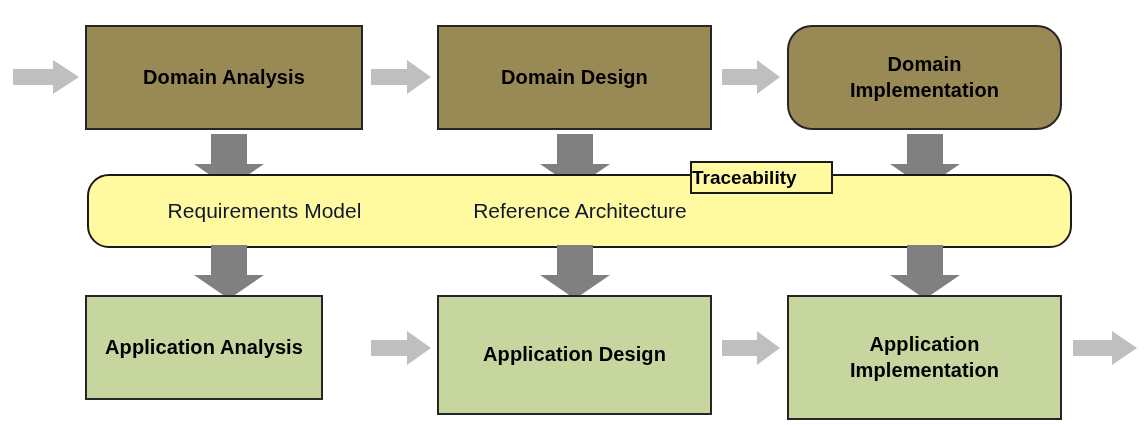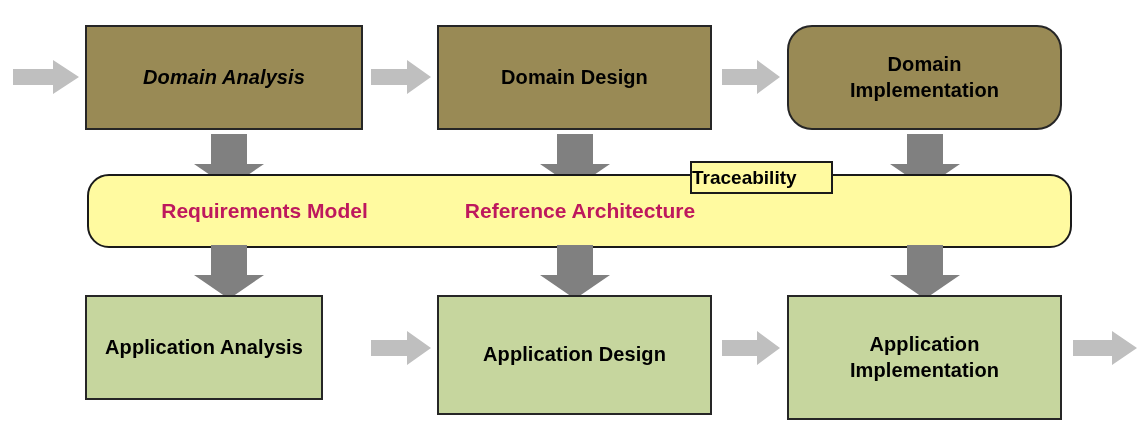--- a/index.html
+++ b/index.html
@@ -38,22 +38,22 @@
   .band {
     position: absolute;
     box-sizing: border-box;
     background: #fffaa0;
     border: 2px solid #1a1a1a;
     border-radius: 22px;
   }
   .band-label {
     position: absolute;
     font-size: 21px;
-    color: #be185d;
-    font-weight: bold;
+    color: #0f172a;
+    font-weight: normal;
     white-space: nowrap;
     text-align: center;
   }
 
   
   .trace-box {
     position: absolute;
     box-sizing: border-box;
     background: #fffaa0;
     border: 2px solid #1a1a1a;
@@ -76,21 +76,21 @@
 <body>
 
 <div id="canvas">
 
   <div class="arrow-right" style="left:13px; top:60px;">
     <svg width="66" height="34" viewBox="0 0 66 34">
       <polygon points="0,9 40,9 40,0 66,17 40,34 40,25 0,25" fill="#bfbfbf"></polygon>
     </svg>
   </div>
 
-  <div class="pbox domain" style="left:85px; top:25px; width:278px; height:105px;font-style:italic;">
+  <div class="pbox domain" style="left:85px; top:25px; width:278px; height:105px;">
     <span>Domain Analysis</span>
   </div>
 
   <div class="arrow-right" style="left:371px; top:60px;">
     <svg width="60" height="34" viewBox="0 0 60 34">
       <polygon points="0,9 36,9 36,0 60,17 36,34 36,25 0,25" fill="#bfbfbf"></polygon>
     </svg>
   </div>
 
   <div class="pbox domain" style="left:437px; top:25px; width:275px; height:105px;text-align:center;">

